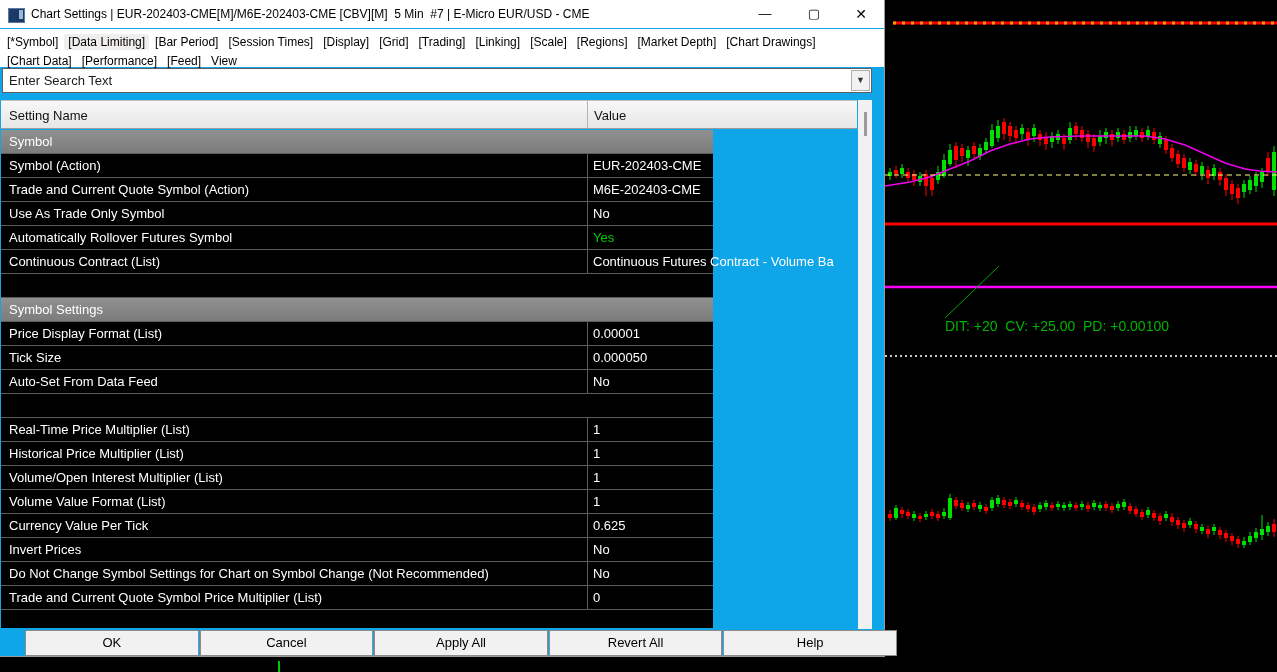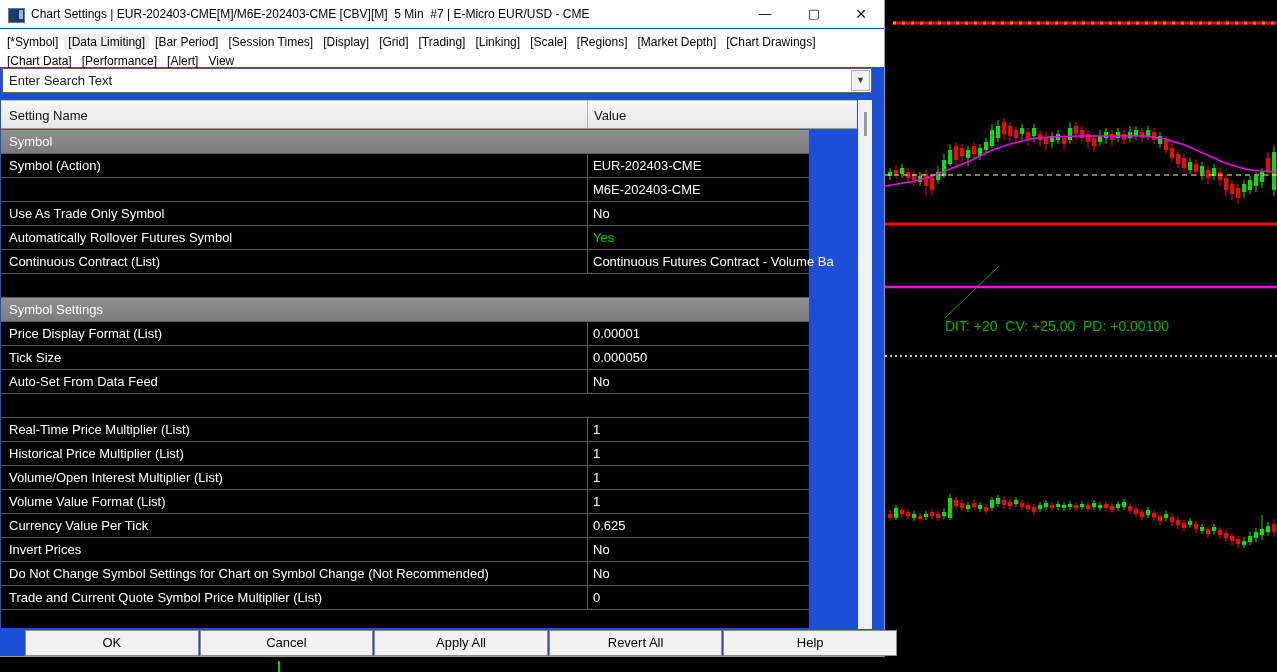--- a/index.html
+++ b/index.html
@@ -4,21 +4,21 @@
 <style>
   html,body{margin:0;padding:0;}
   body{width:1277px;height:672px;overflow:hidden;background:#000;position:relative;
        font-family:"Liberation Sans", sans-serif;}
   svg text{font-family:"Liberation Sans", sans-serif;}
 
   
   #chart-svg{position:absolute;left:0;top:0;z-index:0;}
 
   
-  .dialog{position:absolute;left:0;top:0;width:884px;height:656px;background:#1d4ed8;
+  .dialog{position:absolute;left:0;top:0;width:884px;height:656px;background:#0ea5e9;
           border-right:1px solid #9a9a9a;border-bottom:1px solid #9a9a9a;z-index:5;}
 
   .titlebar{position:absolute;left:0;top:0;width:100%;height:28px;background:#fff;}
   .app-icon{position:absolute;left:8px;top:8px;width:15px;height:13px;background:#1b3a66;
             border:1px solid #5a7aa6;}
   .app-icon::after{content:"";position:absolute;right:1px;top:1px;width:4px;height:9px;background:#9db8d8;}
   .title{position:absolute;left:31px;top:7px;font-size:12px;color:#000;white-space:pre;}
   .win-btn{position:absolute;top:0;width:32px;height:28px;text-align:center;line-height:28px;
            font-size:13px;color:#000;cursor:default;}
   #btn-min{left:749px;}  #btn-max{left:798px;}  #btn-close{left:845px;font-size:14px;}
@@ -37,21 +37,21 @@
                border:1px solid #adadad;box-sizing:border-box;text-align:center;line-height:19px;
                font-size:9px;color:#333;}
 
   .table-header{position:absolute;left:1px;top:100px;width:856px;height:29px;
                 background:linear-gradient(#f8f8f8,#e6e6e6);border-bottom:1px solid #9c9c9c;
                 border-top:1px solid #c0c0c0;box-sizing:border-box;}
   .table-header .col-name{position:absolute;left:8px;top:7px;font-size:13px;color:#111;}
   .table-header .col-value{position:absolute;left:593px;top:7px;font-size:13px;color:#111;}
   .table-header .hdiv{position:absolute;left:586px;top:0;width:1px;height:100%;background:#b4b4b4;}
 
-  #table-body{position:absolute;left:1px;top:130px;width:808px;}
+  #table-body{position:absolute;left:1px;top:130px;width:712px;}
   .trow{position:relative;width:100%;height:23px;border-bottom:1px solid #5c5c5c;box-sizing:content-box;}
   .trow.section{background:linear-gradient(#8f8f8f,#7c7c7c);}
   .trow.section .nm{color:#fff;}
   .trow.setting{background:#000;}
   .trow.gap{background:#000;}
   .trow .nm{position:absolute;left:8px;top:4px;font-size:13px;color:#fff;white-space:nowrap;
             overflow:hidden;max-width:570px;}
   .trow .vdiv{position:absolute;left:586px;top:0;width:1px;height:100%;background:#5c5c5c;}
   .trow .val{position:absolute;left:592px;top:4px;font-size:13px;color:#fff;white-space:nowrap;
              overflow:hidden;width:264px;}
@@ -347,21 +347,21 @@
   <div class="titlebar">
     <span class="app-icon"></span>
     <span class="title">Chart Settings | EUR-202403-CME[M]/M6E-202403-CME [CBV][M]  5 Min  #7 | E-Micro EUR/USD - CME</span>
     <span class="win-btn" id="btn-min">—</span>
     <span class="win-btn" id="btn-max">▢</span>
     <span class="win-btn" id="btn-close">✕</span>
   </div>
 
   <div class="menubar">
     <div class="menu-row" id="menu-row1"><span class="menu-item">[*Symbol]</span><span class="menu-item hl">[Data Limiting]</span><span class="menu-item">[Bar Period]</span><span class="menu-item">[Session Times]</span><span class="menu-item">[Display]</span><span class="menu-item">[Grid]</span><span class="menu-item">[Trading]</span><span class="menu-item">[Linking]</span><span class="menu-item">[Scale]</span><span class="menu-item">[Regions]</span><span class="menu-item">[Market Depth]</span><span class="menu-item">[Chart Drawings]</span></div>
-    <div class="menu-row" id="menu-row2"><span class="menu-item">[Chart Data]</span><span class="menu-item">[Performance]</span><span class="menu-item">[Alert]</span><span class="menu-item">View</span></div>
+    <div class="menu-row" id="menu-row2"><span class="menu-item">[Chart Data]</span><span class="menu-item">[Performance]</span><span class="menu-item">[Feed]</span><span class="menu-item">View</span></div>
   </div>
 
   <div class="search-row">
     <input id="search-input" value="Enter Search Text" style="">
     <span class="combo-arrow">▼</span>
   </div>
 
   <div class="table-header">
     <span class="col-name">Setting Name</span>
     <span class="hdiv"></span>
@@ -371,20 +371,21 @@
   <div id="table-body">
       <div class="trow section">
         <span class="nm">Symbol</span>
       </div>
       <div class="trow setting">
         <span class="nm">Symbol (Action)</span>
         <span class="vdiv"></span>
         <span class="val">EUR-202403-CME</span>
       </div>
       <div class="trow setting">
+        <span class="nm">Trade and Current Quote Symbol (Action)</span>
         <span class="vdiv"></span>
         <span class="val">M6E-202403-CME</span>
       </div>
       <div class="trow setting">
         <span class="nm">Use As Trade Only Symbol</span>
         <span class="vdiv"></span>
         <span class="val">No</span>
       </div>
       <div class="trow setting">
         <span class="nm">Automatically Rollover Futures Symbol</span>

